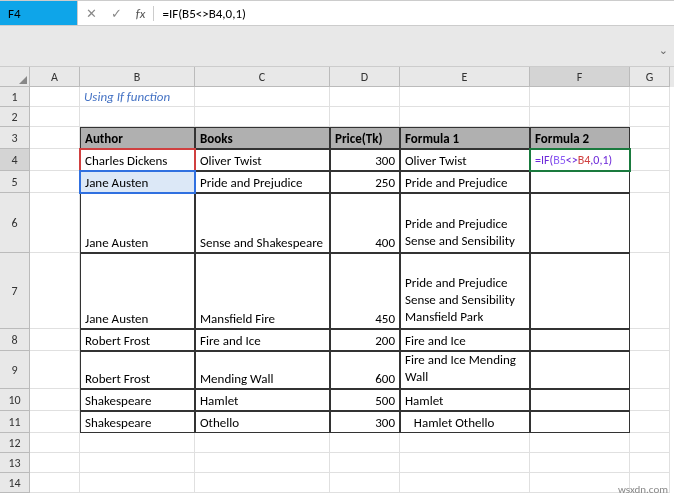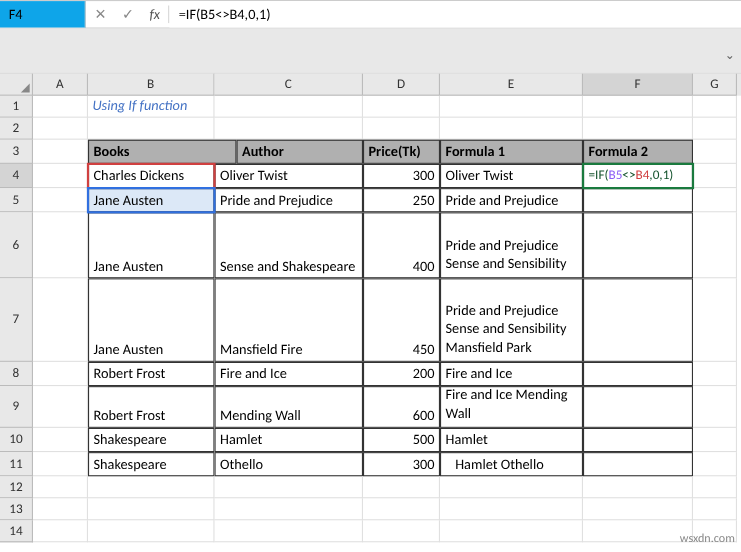--- a/index.html
+++ b/index.html
@@ -38,21 +38,21 @@
     .tbl-header { background: #b0b0b0; font-weight: bold; border: 1px solid #333 !important; }
     .tbl-cell { border: 1px solid #333 !important; background: #fff; }
     
     .red-border { outline: 2px solid #d04040; outline-offset: -1px; position: relative; z-index: 1; }
     .blue-border { outline: 2px solid #3070e0; outline-offset: -1px; position: relative; z-index: 1; }
     .blue-fill { background: #dce8f7 !important; }
     
     .active-cell { outline: 2px solid #1a7a3e; outline-offset: -1px; position: relative; z-index: 5; }
     
     .formula-cell { font-size: 12px; }
-    .formula-cell .f-if { color: #14532d; }
+    .formula-cell .f-if { color: #6d28d9; }
     .formula-cell .f-b5 { color: #8b5cf6; }
     .formula-cell .f-b4 { color: #d04040; }
     
     .watermark { position: absolute; right: 6px; bottom: 6px; font-size: 11px; color: #888; }
     
     .w-a { width: 50px; } .w-b { width: 115px; } .w-c { width: 135px; }
     .w-d { width: 70px; } .w-e { width: 130px; } .w-f { width: 100px; } .w-g { width: 40px; }
   </style>
 </head>
 <body>
@@ -116,22 +116,22 @@
       <div class="cell w-a"></div>
       <div class="cell w-b"></div>
       <div class="cell w-c"></div>
       <div class="cell w-d"></div>
       <div class="cell w-e"></div>
       <div class="cell w-f"></div>
       <div class="cell w-g"></div>
     </div>
     <div class="row" style="height:22px">
       <div class="cell w-a"></div>
+      <div class="cell w-b tbl-header">Author</div>
       <div class="cell w-c tbl-header">Books</div>
-      <div class="cell w-b tbl-header">Author</div>
       <div class="cell w-d tbl-header">Price(Tk)</div>
       <div class="cell w-e tbl-header">Formula 1</div>
       <div class="cell w-f tbl-header">Formula 2</div>
       <div class="cell w-g"></div>
     </div>
     <div class="row" style="height:22px">
       <div class="cell w-a"></div>
       <div class="cell w-b tbl-cell red-border">Charles Dickens</div>
       <div class="cell w-c tbl-cell">Oliver Twist</div>
       <div class="cell w-d tbl-cell num">300</div>

